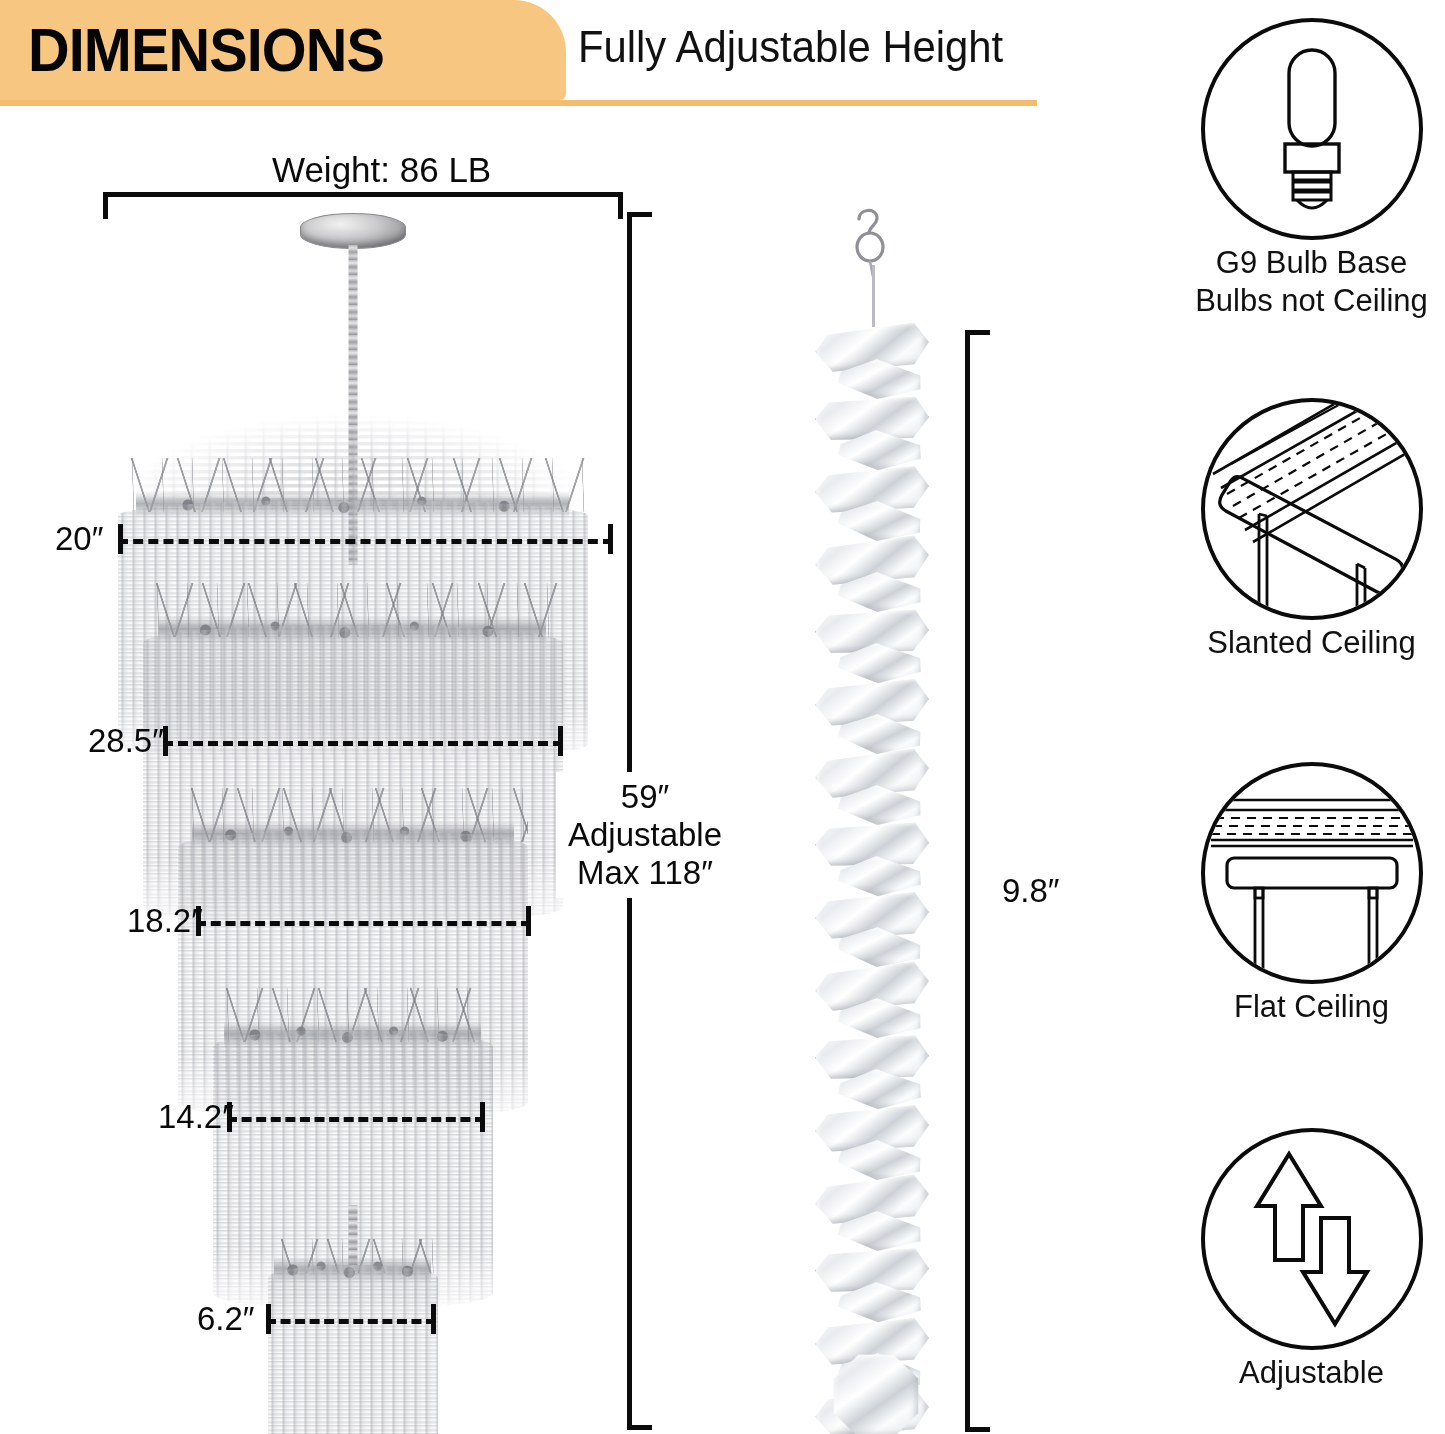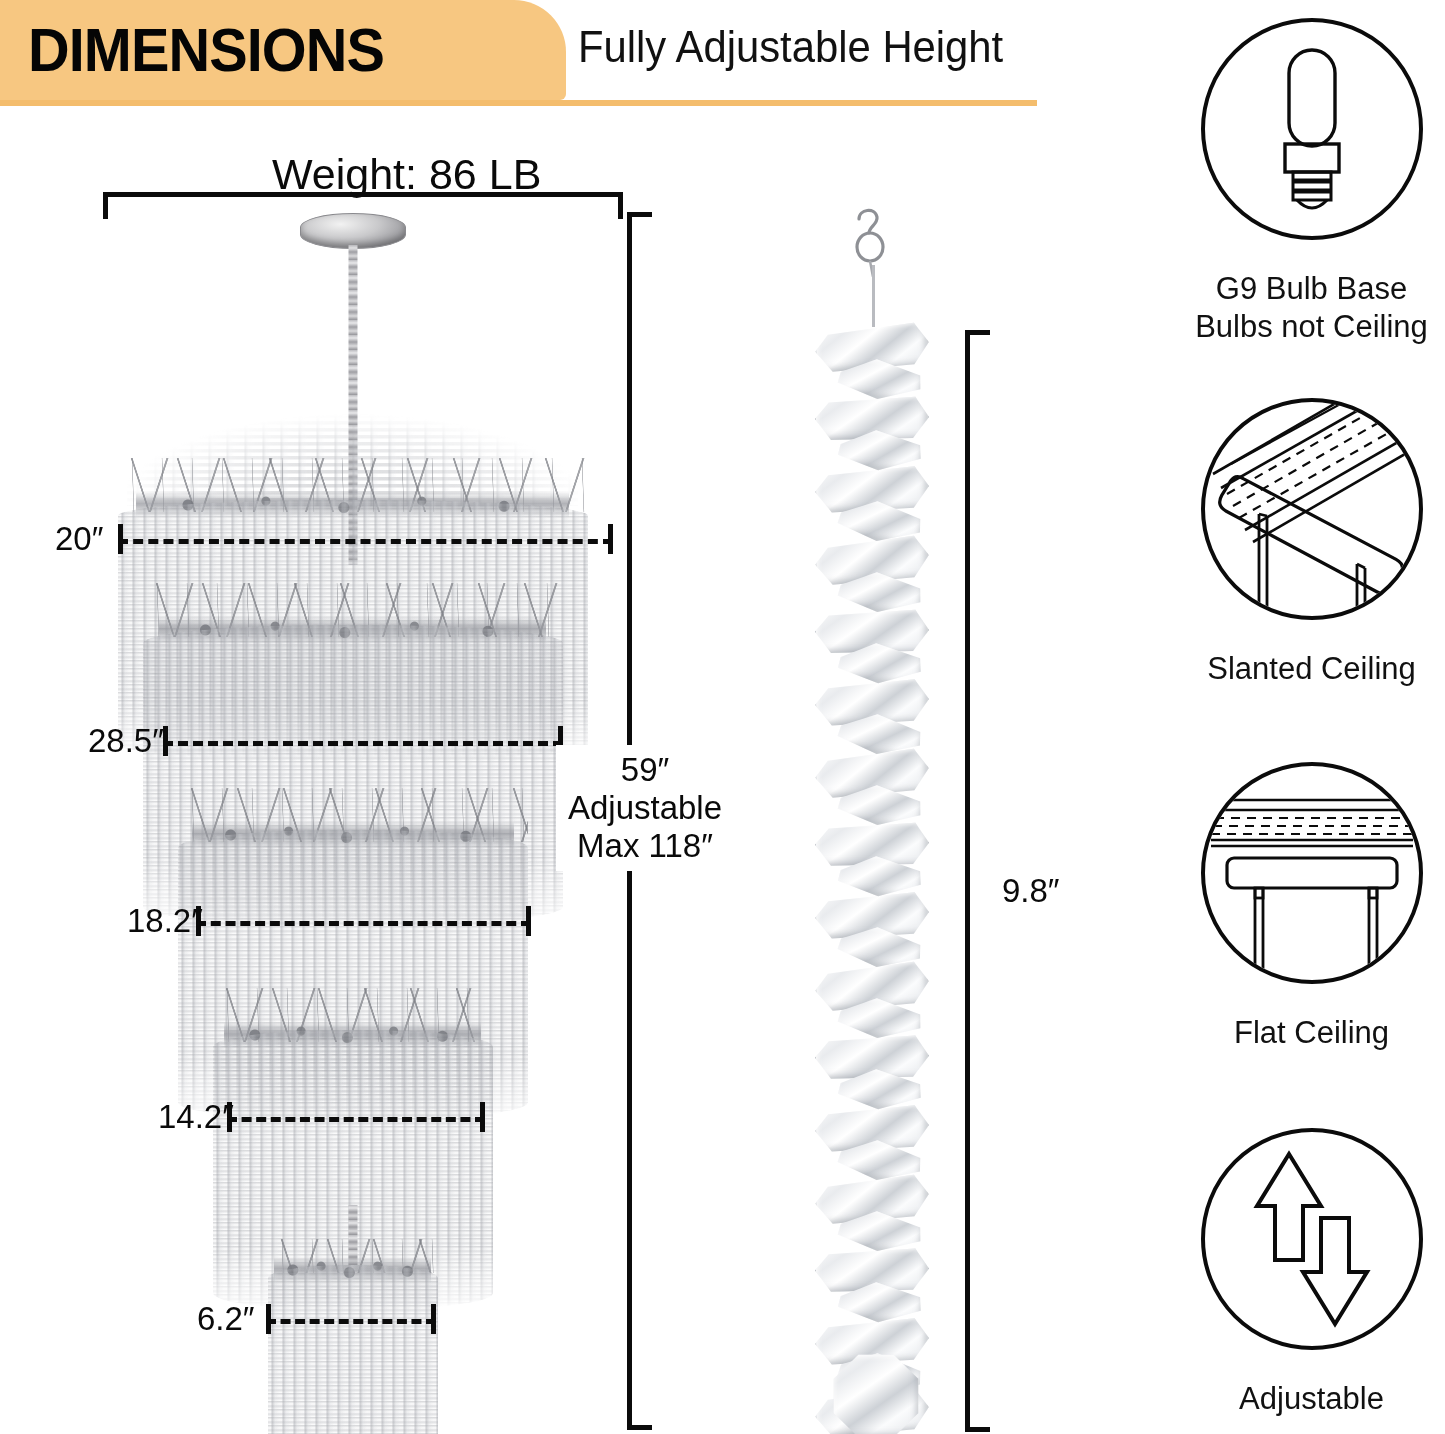--- a/index.html
+++ b/index.html
@@ -12,21 +12,21 @@
   #header-title{position:absolute;left:28px;top:10px;width:520px;height:80px;
      font-size:62px;font-weight:700;letter-spacing:-1px;line-height:80px;color:#050505;
      font-family:"Liberation Sans","DejaVu Sans",sans-serif;
      transform:scaleX(0.93);transform-origin:left center;white-space:nowrap;}
   #header-sub{position:absolute;left:578px;top:22px;font-size:44px;font-weight:400;
      color:#111;white-space:nowrap;transform:scaleX(0.95);transform-origin:left center;}
   #header-rule{position:absolute;left:0;top:100px;width:1037px;height:6px;background:#f4bd6d;}
 
   
   .dim-label{position:absolute;font-size:33px;font-weight:400;color:#0a0a0a;white-space:nowrap;}
-  .dim-label.big{font-size:43px;}
+  .dim-label.big{font-size:35px;}
 
   
   .hline{position:absolute;height:0;border-top:5px dashed #0b0b0b;}
   .tick{position:absolute;width:5px;background:#0b0b0b;}
 
   
   .bracket-top{position:absolute;border-top:5px solid #0b0b0b;
        border-left:5px solid #0b0b0b;border-right:5px solid #0b0b0b;}
   
   .vbracket{position:absolute;border-left:5px solid #0b0b0b;
@@ -86,21 +86,21 @@
   .bead i{display:block;width:100%;height:100%;
      background:linear-gradient(145deg,#ffffff 0%,#e9ebee 22%,#ffffff 40%,#cdd1d6 58%,#fbfcfd 74%,#dfe2e6 100%);
      border:1.5px solid #b7bbc1;
      box-shadow:inset 2px 3px 5px rgba(255,255,255,.95),inset -3px -4px 6px rgba(150,155,162,.55);}
 
   
   #features{position:absolute;left:1178px;top:0;width:267px;height:1434px;}
   .feature{position:absolute;left:0;width:267px;text-align:center;}
   .fcircle{width:214px;height:214px;border:4px solid #0b0b0b;border-radius:50%;
      margin:0 auto;position:relative;overflow:hidden;background:#fff;}
-  .fcap{margin-top:30px;font-size:31px;line-height:38px;color:#111;}
+  .fcap{margin-top:4px;font-size:31px;line-height:38px;color:#111;}
   .fcap span{display:block;}
 </style>
 </head>
 <body>
 
 <div id="header-band"></div>
 <div id="header-title">DIMENSIONS</div>
 <div id="header-sub">Fully Adjustable Height</div>
 <div id="header-rule"></div>
 
@@ -165,21 +165,21 @@
 <div class="tick" style="left:227px;top:1102px;height:30px;"></div>
 <div class="hline" style="left:227px;top:1117px;width:258px;"></div>
 <div class="tick" style="left:480px;top:1102px;height:30px;"></div>
 
 <div class="dim-label" style="left:197px;top:1300px;">6.2″</div>
 <div class="tick" style="left:266px;top:1304px;height:30px;"></div>
 <div class="hline" style="left:266px;top:1319px;width:170px;"></div>
 <div class="tick" style="left:431px;top:1304px;height:30px;"></div>
 
 <div class="vbracket" style="left:627px;top:212px;width:20px;height:1208px;"></div>
-<div style="position:absolute;left:556px;top:745px;width:178px;background:#fff;
+<div style="position:absolute;left:556px;top:772px;width:178px;background:#fff;
             text-align:center;padding:6px 0;">
   <div class="dim-label" style="position:static;display:block;">59″</div>
   <div class="dim-label" style="position:static;display:block;">Adjustable</div>
   <div class="dim-label" style="position:static;display:block;">Max 118″</div>
 </div>
 
 <div id="strand">
   <svg id="s-hook" viewBox="0 0 44 72">
     <path d="M10 14 C10 4, 26 2, 28 12 C29 19, 20 22, 20 28" fill="none" stroke="#8e9095" stroke-width="3.2" stroke-linecap="round"></path>
     <ellipse cx="21" cy="42" rx="13" ry="14" fill="none" stroke="#8e9095" stroke-width="3.2"></ellipse>

